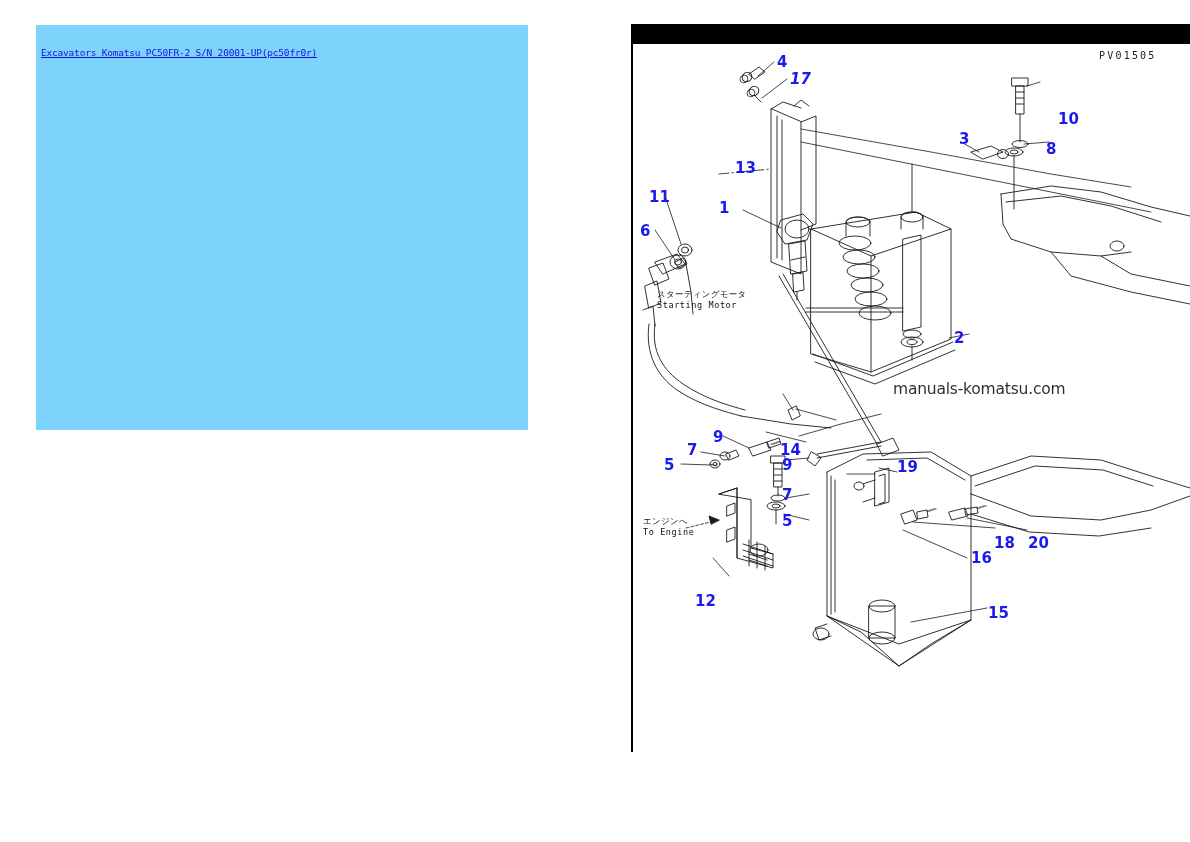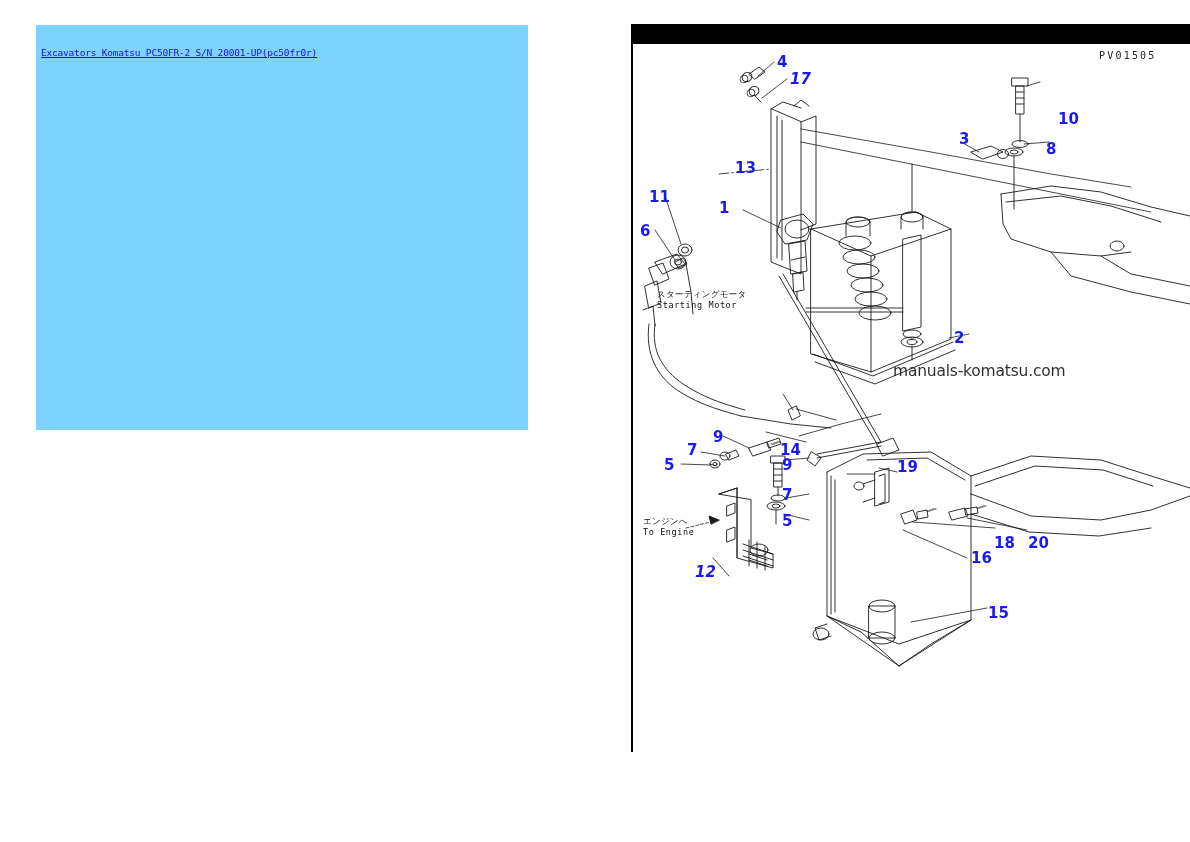--- a/index.html
+++ b/index.html
@@ -102,21 +102,21 @@
     font-size: 8.5px;
     line-height: 11px;
     white-space: nowrap;
   }
   .jp-label .jp { letter-spacing: 0.3px; }
   .jp-label .en { letter-spacing: 0.6px; }
 
   #watermark {
     position: absolute;
     left: 262px;
-    top: 338px;
+    top: 356px;
     color: #1a1a1a;
     font-family: "DejaVu Sans", sans-serif;
     font-size: 15.5px;
     letter-spacing: -0.2px;
     white-space: nowrap;
     opacity: 0.92;
   }
 </style>
 </head>
 <body>
@@ -356,15 +356,15 @@
   <div class="callout" style="left:33px;  top:434px;">5</div>
   <div class="callout" style="left:149px; top:410px;margin-top:9px;">14</div>
   <div class="callout" style="left:151px; top:434px;">9</div>
   <div class="callout" style="left:151px; top:464px;">7</div>
   <div class="callout" style="left:151px; top:490px;">5</div>
   <div class="callout" style="left:266px; top:436px;">19</div>
   <div class="callout" style="left:363px; top:512px;">18</div>
   <div class="callout" style="left:397px; top:512px;">20</div>
   <div class="callout" style="left:340px; top:527px;">16</div>
   <div class="callout" style="left:357px; top:582px;text-align:center;">15</div>
-  <div class="callout" style="left:64px;  top:541px;font-style:italic;">12</div>
+  <div class="callout" style="left:64px;  top:570px;">12</div>
 
 </div>
 
 </body></html>

